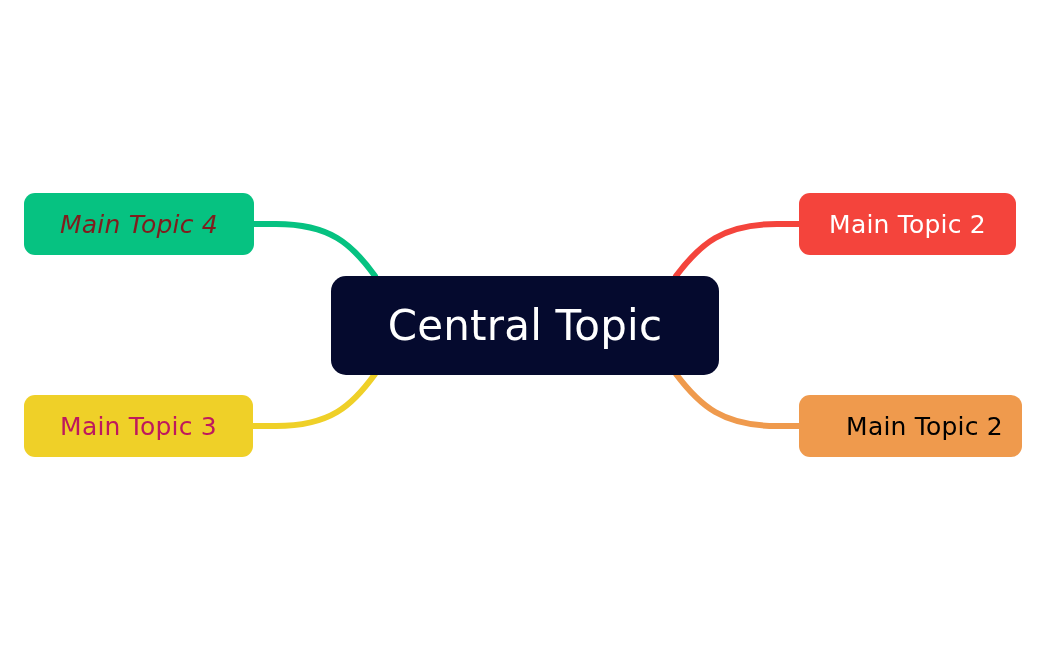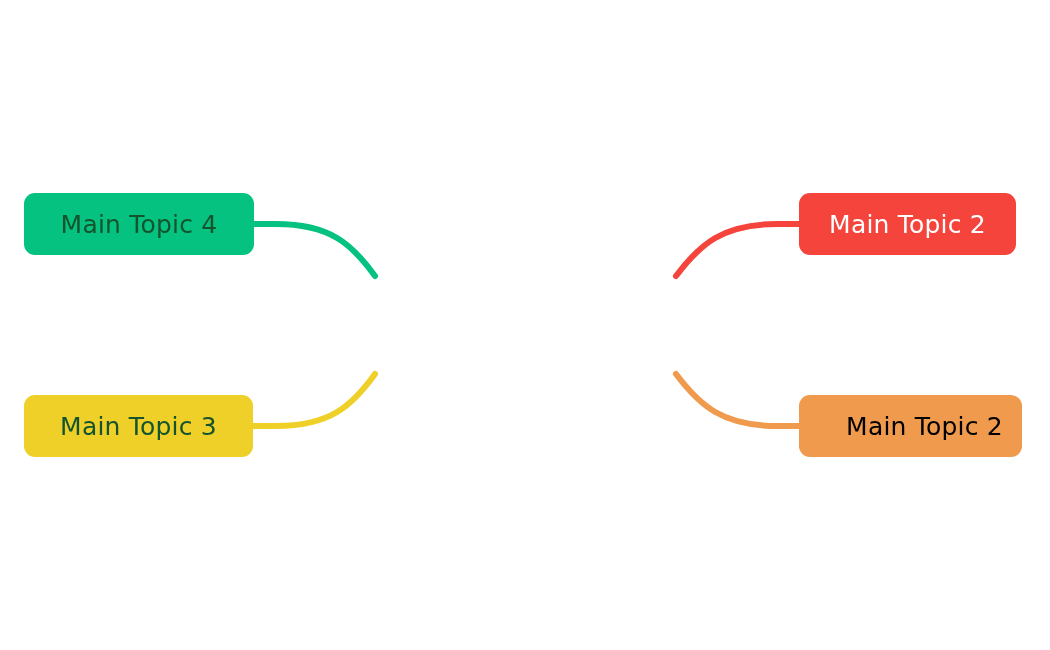--- a/index.html
+++ b/index.html
@@ -70,30 +70,33 @@
 
 <div id="mindmap-canvas" style="background: rgb(255, 255, 255);">
 
   <svg id="connector-layer" viewBox="0 0 1050 650" width="1050" height="650" xmlns="http://www.w3.org/2000/svg">
     <path d="M 254 224 L 276 224 C 330 224 352 244 375 276" fill="none" stroke="#06C281" stroke-width="6" stroke-linecap="round"></path>
     <path d="M 799 224 L 777 224 C 723 224 700 244 676 276" fill="none" stroke="#F4443C" stroke-width="6" stroke-linecap="round"></path>
     <path d="M 253 426 L 276 426 C 330 426 352 406 375 374" fill="none" stroke="#EFD028" stroke-width="6" stroke-linecap="round"></path>
     <path d="M 799 426 L 777 426 C 723 426 700 406 676 374" fill="none" stroke="#EF9A4D" stroke-width="6" stroke-linecap="round"></path>
   </svg>
 
+  <div class="node" id="central-node" style="background: rgb(5, 10, 46); color: rgb(255, 255, 255);">
+    <span class="node-label">Central Topic</span>
+  </div>
 
   <div class="node topic-node" id="topic-node-1" style="background: rgb(244, 68, 60); color: rgb(255, 255, 255);">
     <span class="node-label">Main Topic 2</span>
   </div>
 
   <div class="node topic-node" id="topic-node-2" style="background: rgb(239, 154, 77); color: rgb(0, 0, 0); padding-left: 28px;">
     <span class="node-label">Main Topic 2</span>
   </div>
 
-  <div class="node topic-node" id="topic-node-3" style="background: rgb(239, 208, 40); color: #14532d;">
+  <div class="node topic-node" id="topic-node-3" style="background: rgb(239, 208, 40); color: #be185d;">
     <span class="node-label">Main Topic 3</span>
   </div>
 
-  <div class="node topic-node" id="topic-node-4" style="background: rgb(6, 194, 129); color: #14532d;">
+  <div class="node topic-node" id="topic-node-4" style="background: rgb(6, 194, 129); color: #7f1d1d; font-style: italic;">
     <span class="node-label">Main Topic 4</span>
   </div>
 
 </div>
 
 </body></html>

